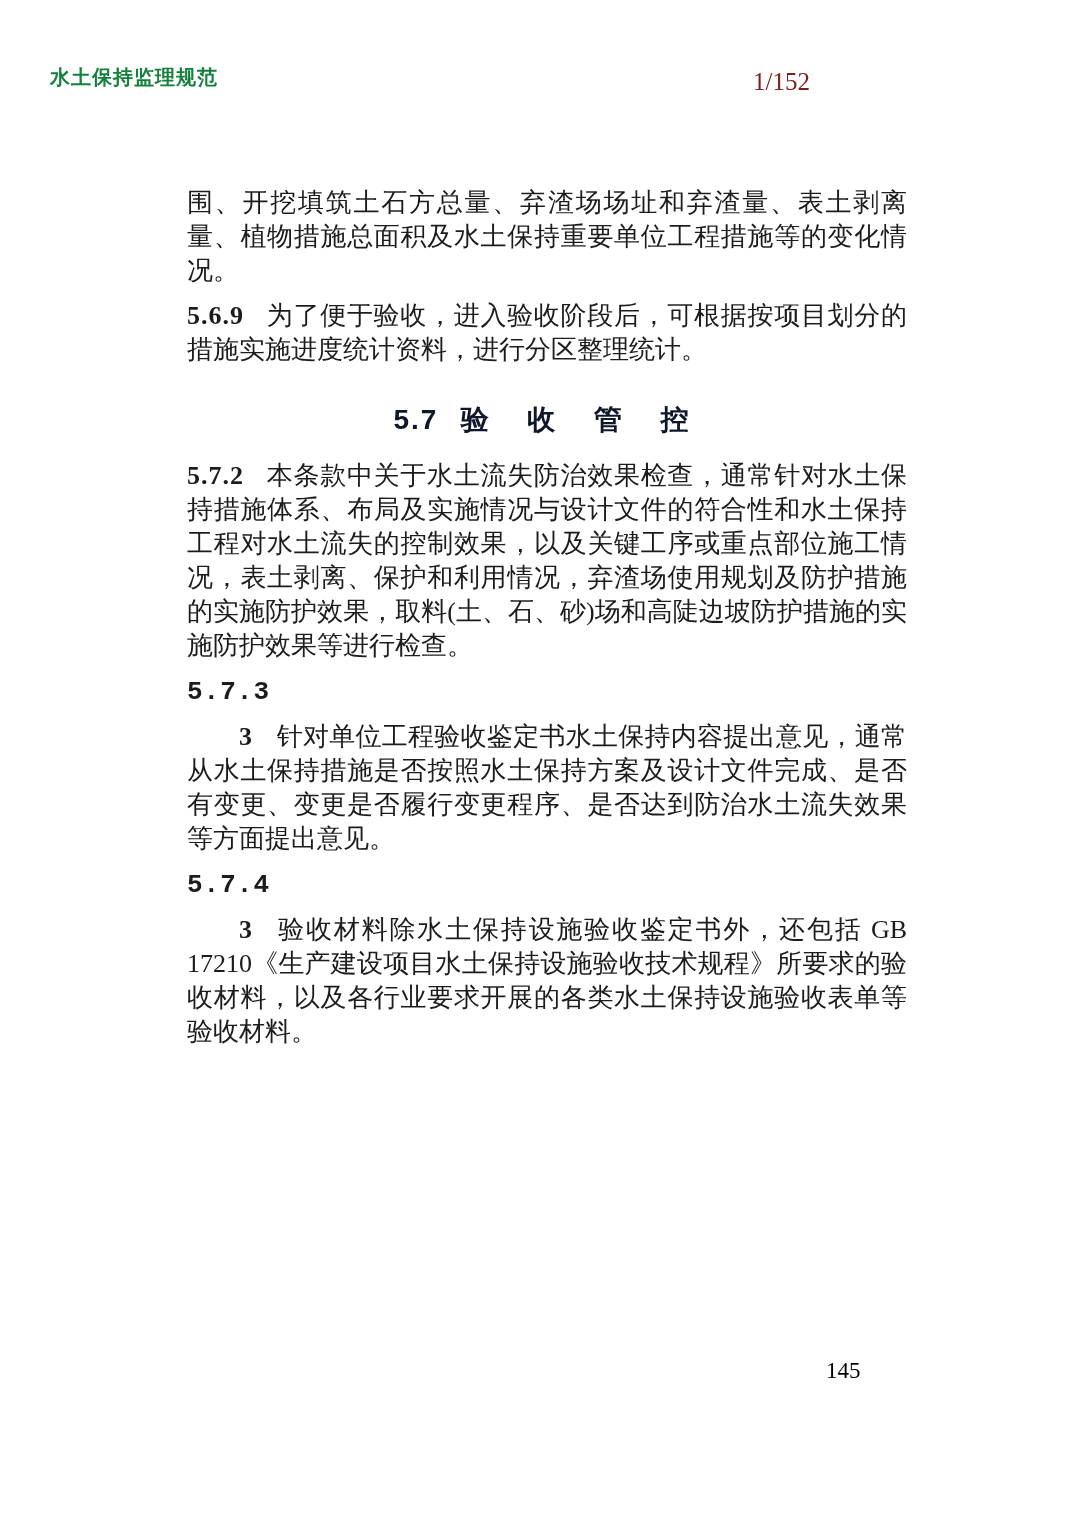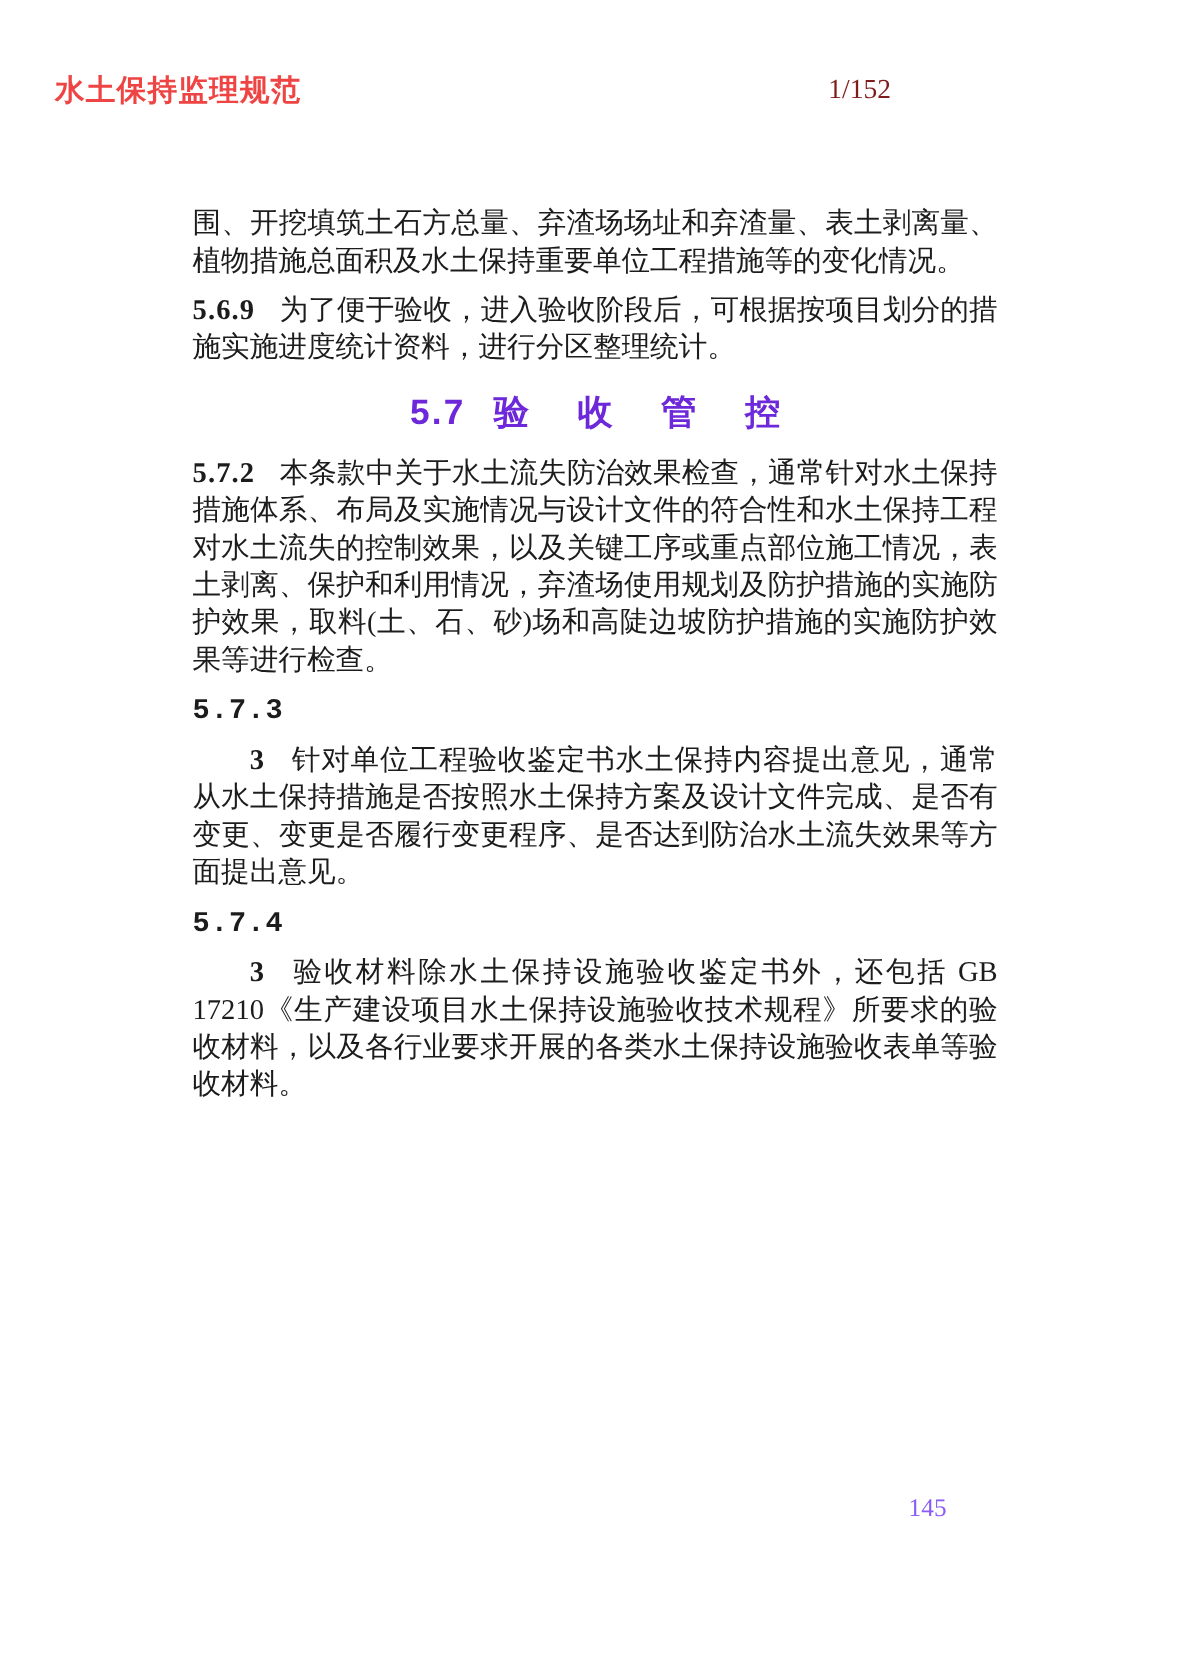--- a/index.html
+++ b/index.html
@@ -14,23 +14,23 @@
     overflow: hidden;
     font-family: "Liberation Serif", "DejaVu Serif", serif;
     color: #1c1c1c;
   }
   .page-header-title {
     position: absolute;
     left: 50px;
     top: 64px;
     font-family: "Liberation Sans", "DejaVu Sans", sans-serif;
     font-weight: bold;
-    font-size: 27px;
+    font-size: 20px;
     letter-spacing: 1px;
-    color: #ef4444;
+    color: #15803d;
     white-space: nowrap;
   }
   .page-header-indicator {
     position: absolute;
     left: 753px;
     top: 68px;
     font-size: 25px;
     color: #7f1d1d;
     white-space: nowrap;
   }
@@ -38,21 +38,21 @@
     position: absolute;
     left: 175px;
     top: 186px;
     width: 732px;
   }
   .para {
     font-size: 26px;
     line-height: 34px;
     text-align: justify;
     text-justify: inter-ideograph;
-    margin: 0 0 11px 0;
+    margin: 0 0 11px 12px;
     color: #1c1c1c;
   }
   .para .num {
     font-weight: bold;
     letter-spacing: 1px;
     margin-right: 0.85em;
   }
   .para.label-only .num {
     margin-right: 0;
     font-family: Liberation Mono, monospace;
@@ -60,40 +60,40 @@
   .para.sub {
     text-indent: 2em;
   }
   .para.sub .num {
     font-weight: bold;
     margin-right: 0.9em;
   }
   .section-heading {
     font-family: "Liberation Sans", "DejaVu Sans", sans-serif;
     font-weight: bold;
-    font-size: 32px;
+    font-size: 28px;
     line-height: 34px;
     text-align: center;
-    margin: 24px 0 22px 0;
-    color: #6d28d9;
+    margin: 36px 0 22px 0;
+    color: #0f172a;
   }
   .section-heading .h-num {
     margin-right: 0.8em;
     letter-spacing: 2px;
   }
   .section-heading .h-text {
     letter-spacing: 0.55em;
     margin-right: -0.55em; 
   }
   .page-footer-number {
     position: absolute;
     left: 826px;
     top: 1358px;
     font-size: 23px;
-    color: #8b5cf6;
+    color: #000000;
   }
 </style>
 </head>
 <body>
 
 <div class="page-header-title">水土保持监理规范</div>
 
 <div class="page-header-indicator">1/152</div>
 
 <div class="doc-content">

